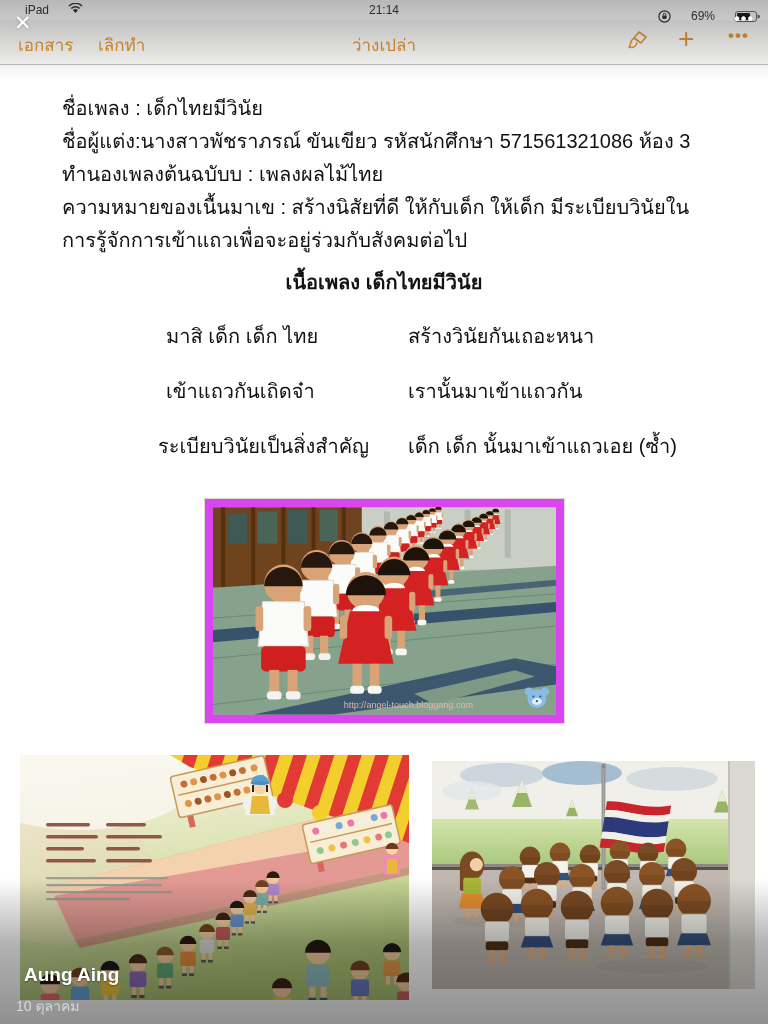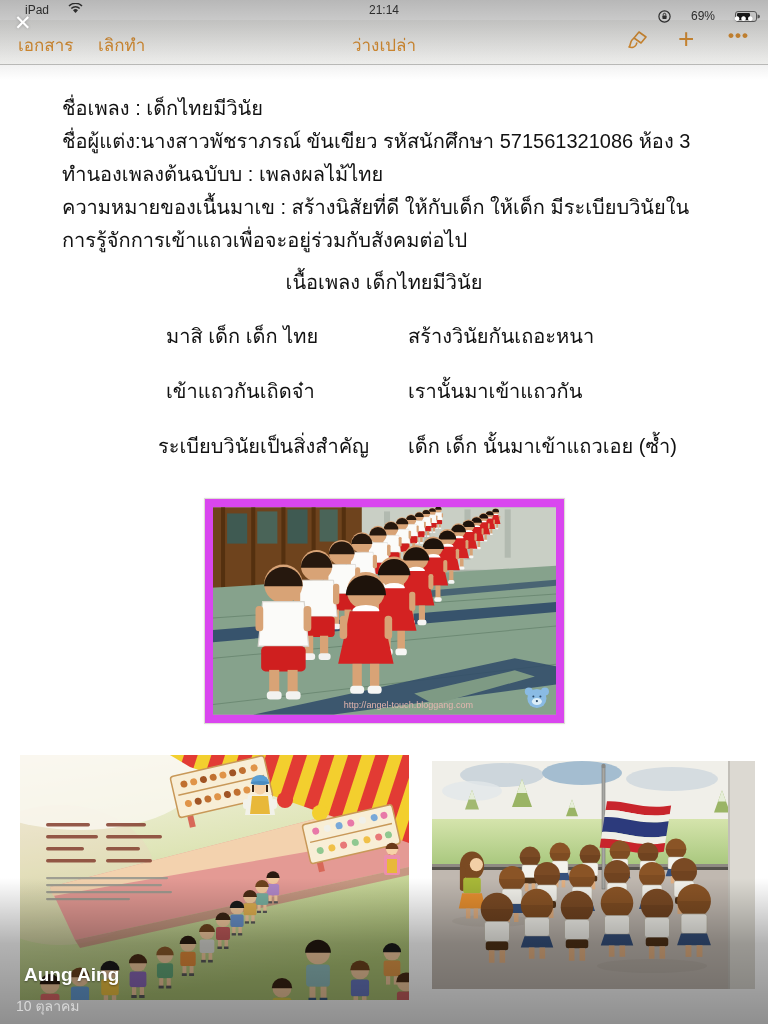--- a/index.html
+++ b/index.html
@@ -39,21 +39,21 @@
     font-size:16px;font-weight:700;letter-spacing:1px;text-shadow:0 0 3px rgba(0,0,0,.25);}
   .caption-author{position:absolute;left:24px;top:964px;z-index:7;color:#fff;
     font-size:19px;font-weight:700;text-shadow:0 1px 2px rgba(0,0,0,.4);}
   .caption-date{position:absolute;left:16px;top:995px;z-index:7;
     color:rgba(255,255,255,.62);font-size:14px;}
 
   
   .doc-lines{position:absolute;left:62px;top:92px;width:660px;z-index:1;
     font-size:20px;line-height:33px;color:#121212;}
   .doc-heading{position:absolute;left:0;top:266px;width:768px;text-align:center;
-    font-size:20px;color:#121212;z-index:1;}
+    font-size:20px;color:#121212;z-index:1;font-weight:bold;}
   .lyric-row{position:absolute;left:0;width:768px;height:34px;font-size:20px;color:#121212;z-index:1;}
   .lyric-left{position:absolute;left:166px;}
   .lyric-right{position:absolute;left:408px;}
   .row1{top:320px;} .row2{top:375px;} .row3{top:430px;}
   .row3 .lyric-left{left:158px;}
 
   
   .photo-frame{position:absolute;left:204px;top:498px;width:343px;height:208px;z-index:1;
     background:#d946ef;border:1px solid #dedbd4;padding:8px;box-shadow:0 0 2px rgba(0,0,0,.08);}
   .photo-frame svg{display:block;}

